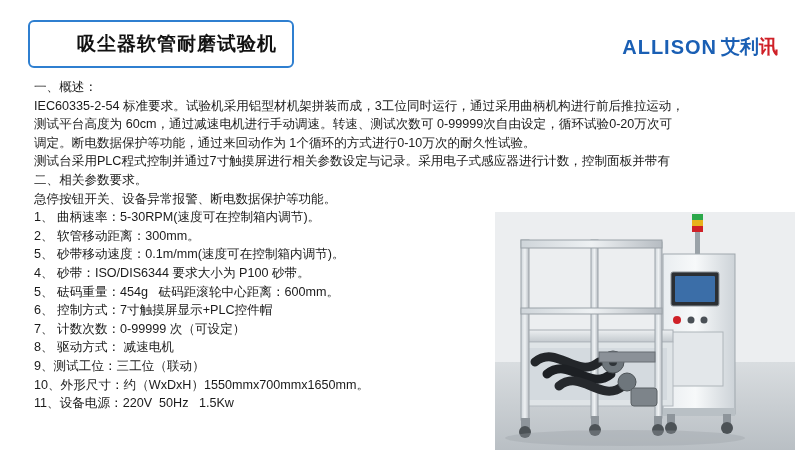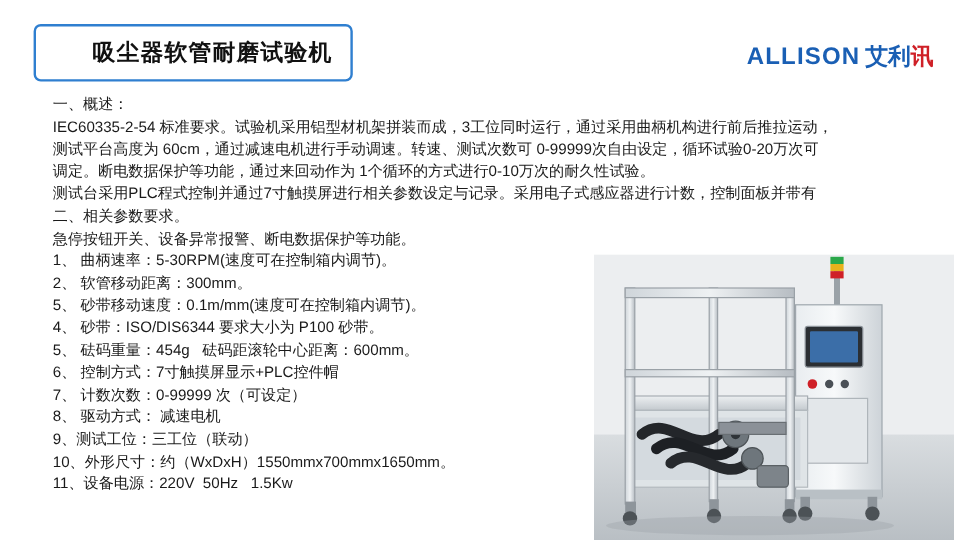--- a/index.html
+++ b/index.html
@@ -63,21 +63,21 @@
     font-weight: bold;
     color: #1a5fb4;
     letter-spacing: 0px;
   }
   .logo-cn .red {
     color: #cf2027;
   }
   
   .content {
     position: absolute;
-    left: 44px;
+    left: 34px;
     top: 78px;
     width: 735px;
     font-size: 12.6px;
     color: #1a1a1a;
     line-height: 18.6px;
   }
   .content p {
     margin: 0;
     padding: 0;
     white-space: pre-wrap;

